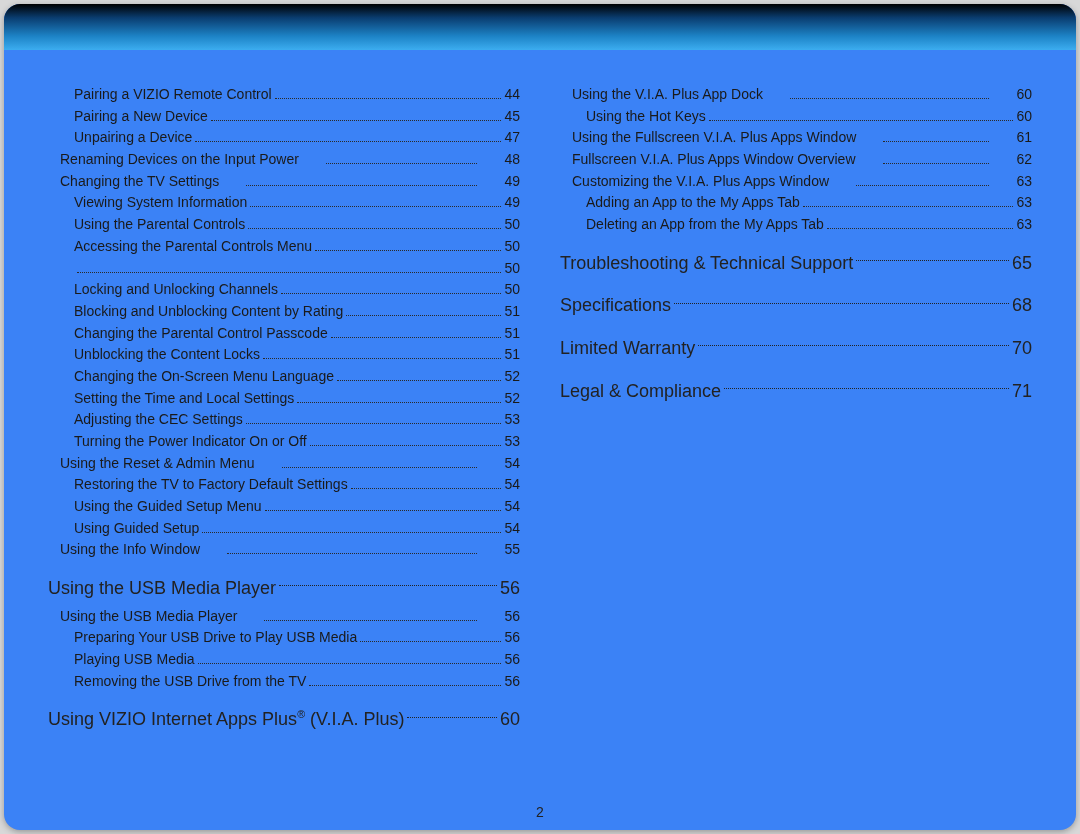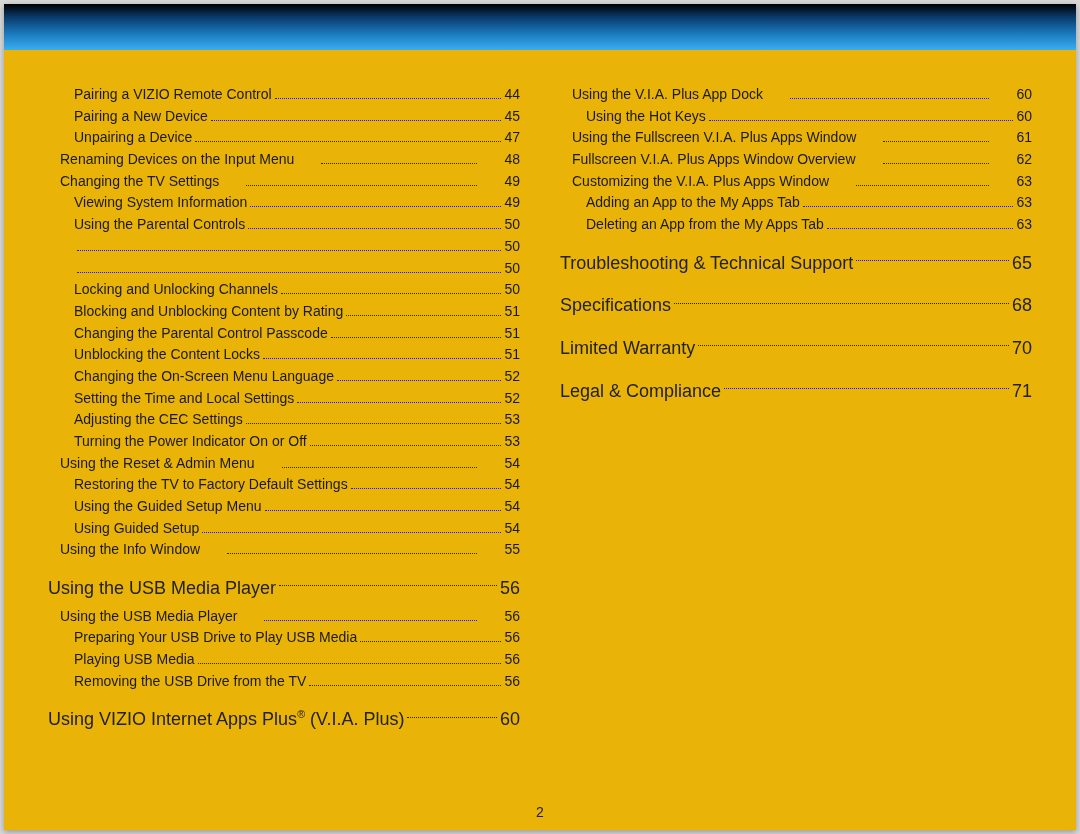--- a/index.html
+++ b/index.html
@@ -8,22 +8,22 @@
     width: 1080px;
     height: 834px;
     background: #d8d8d8;
     font-family: "Helvetica Neue", Arial, sans-serif;
   }
   .page {
     position: relative;
     width: 1072px;
     height: 826px;
     margin: 4px;
-    background: #eab308;
-    border-radius: 0;
+    background: #3b82f6;
+    border-radius: 16px;
     box-shadow: 0 2px 6px rgba(0,0,0,0.3);
     overflow: hidden;
   }
   .top-bar {
     height: 46px;
     width: 100%;
     background: linear-gradient(to bottom, #000000 0%, #0a3d70 30%, #1d83c6 70%, #3cadf0 100%);
   }
   .content {
     display: flex;
@@ -101,40 +101,41 @@
           <span class="title">Pairing a New Device</span>
           <span class="dots"></span>
           <span class="pg">45</span>
         </div>
         <div class="toc-row lvl3">
           <span class="title">Unpairing a Device</span>
           <span class="dots"></span>
           <span class="pg">47</span>
         </div>
         <div class="toc-row lvl2">
-          <span class="title">Renaming Devices on the Input Menu</span>
+          <span class="title">Renaming Devices on the Input Power</span>
           <span class="dots"></span>
           <span class="pg">48</span>
         </div>
         <div class="toc-row lvl2">
           <span class="title">Changing the TV Settings</span>
           <span class="dots"></span>
           <span class="pg">49</span>
         </div>
         <div class="toc-row lvl3">
           <span class="title">Viewing System Information</span>
           <span class="dots"></span>
           <span class="pg">49</span>
         </div>
         <div class="toc-row lvl3">
           <span class="title">Using the Parental Controls</span>
           <span class="dots"></span>
           <span class="pg">50</span>
         </div>
         <div class="toc-row lvl3">
+          <span class="title">Accessing the Parental Controls Menu</span>
           <span class="dots"></span>
           <span class="pg">50</span>
         </div>
         <div class="toc-row lvl3">
           <span class="dots"></span>
           <span class="pg">50</span>
         </div>
         <div class="toc-row lvl3">
           <span class="title">Locking and Unlocking Channels</span>
           <span class="dots"></span>

